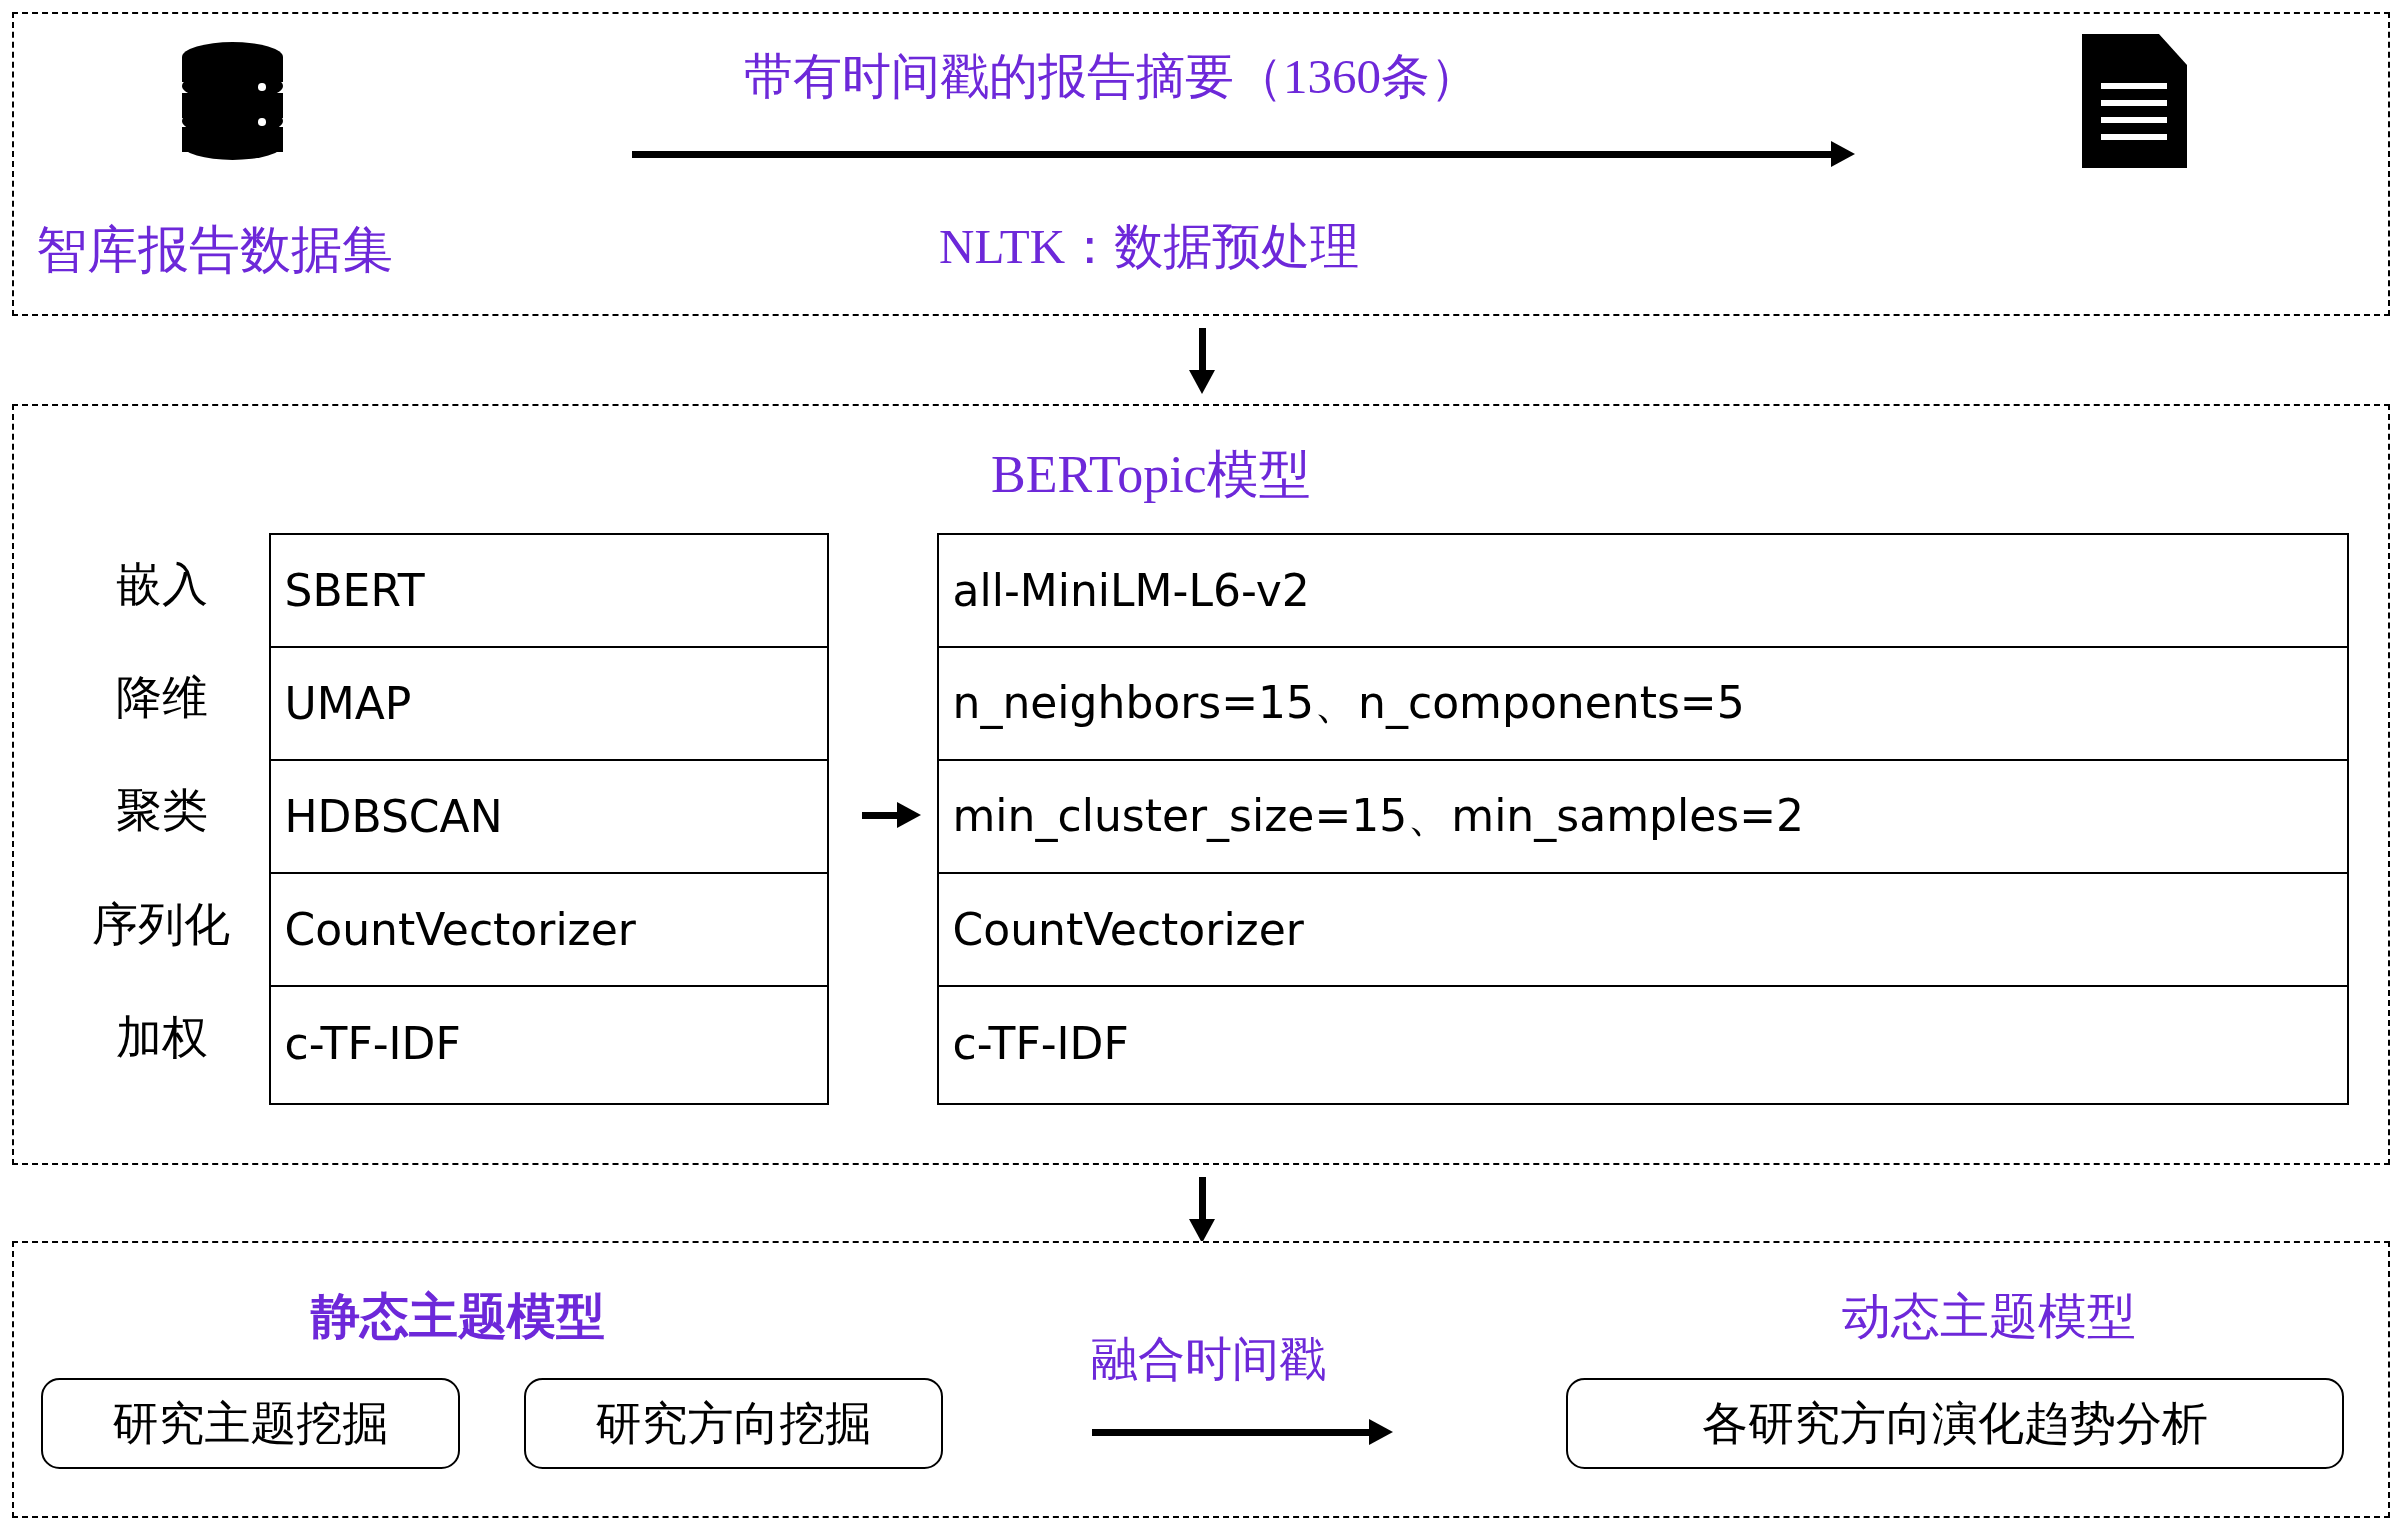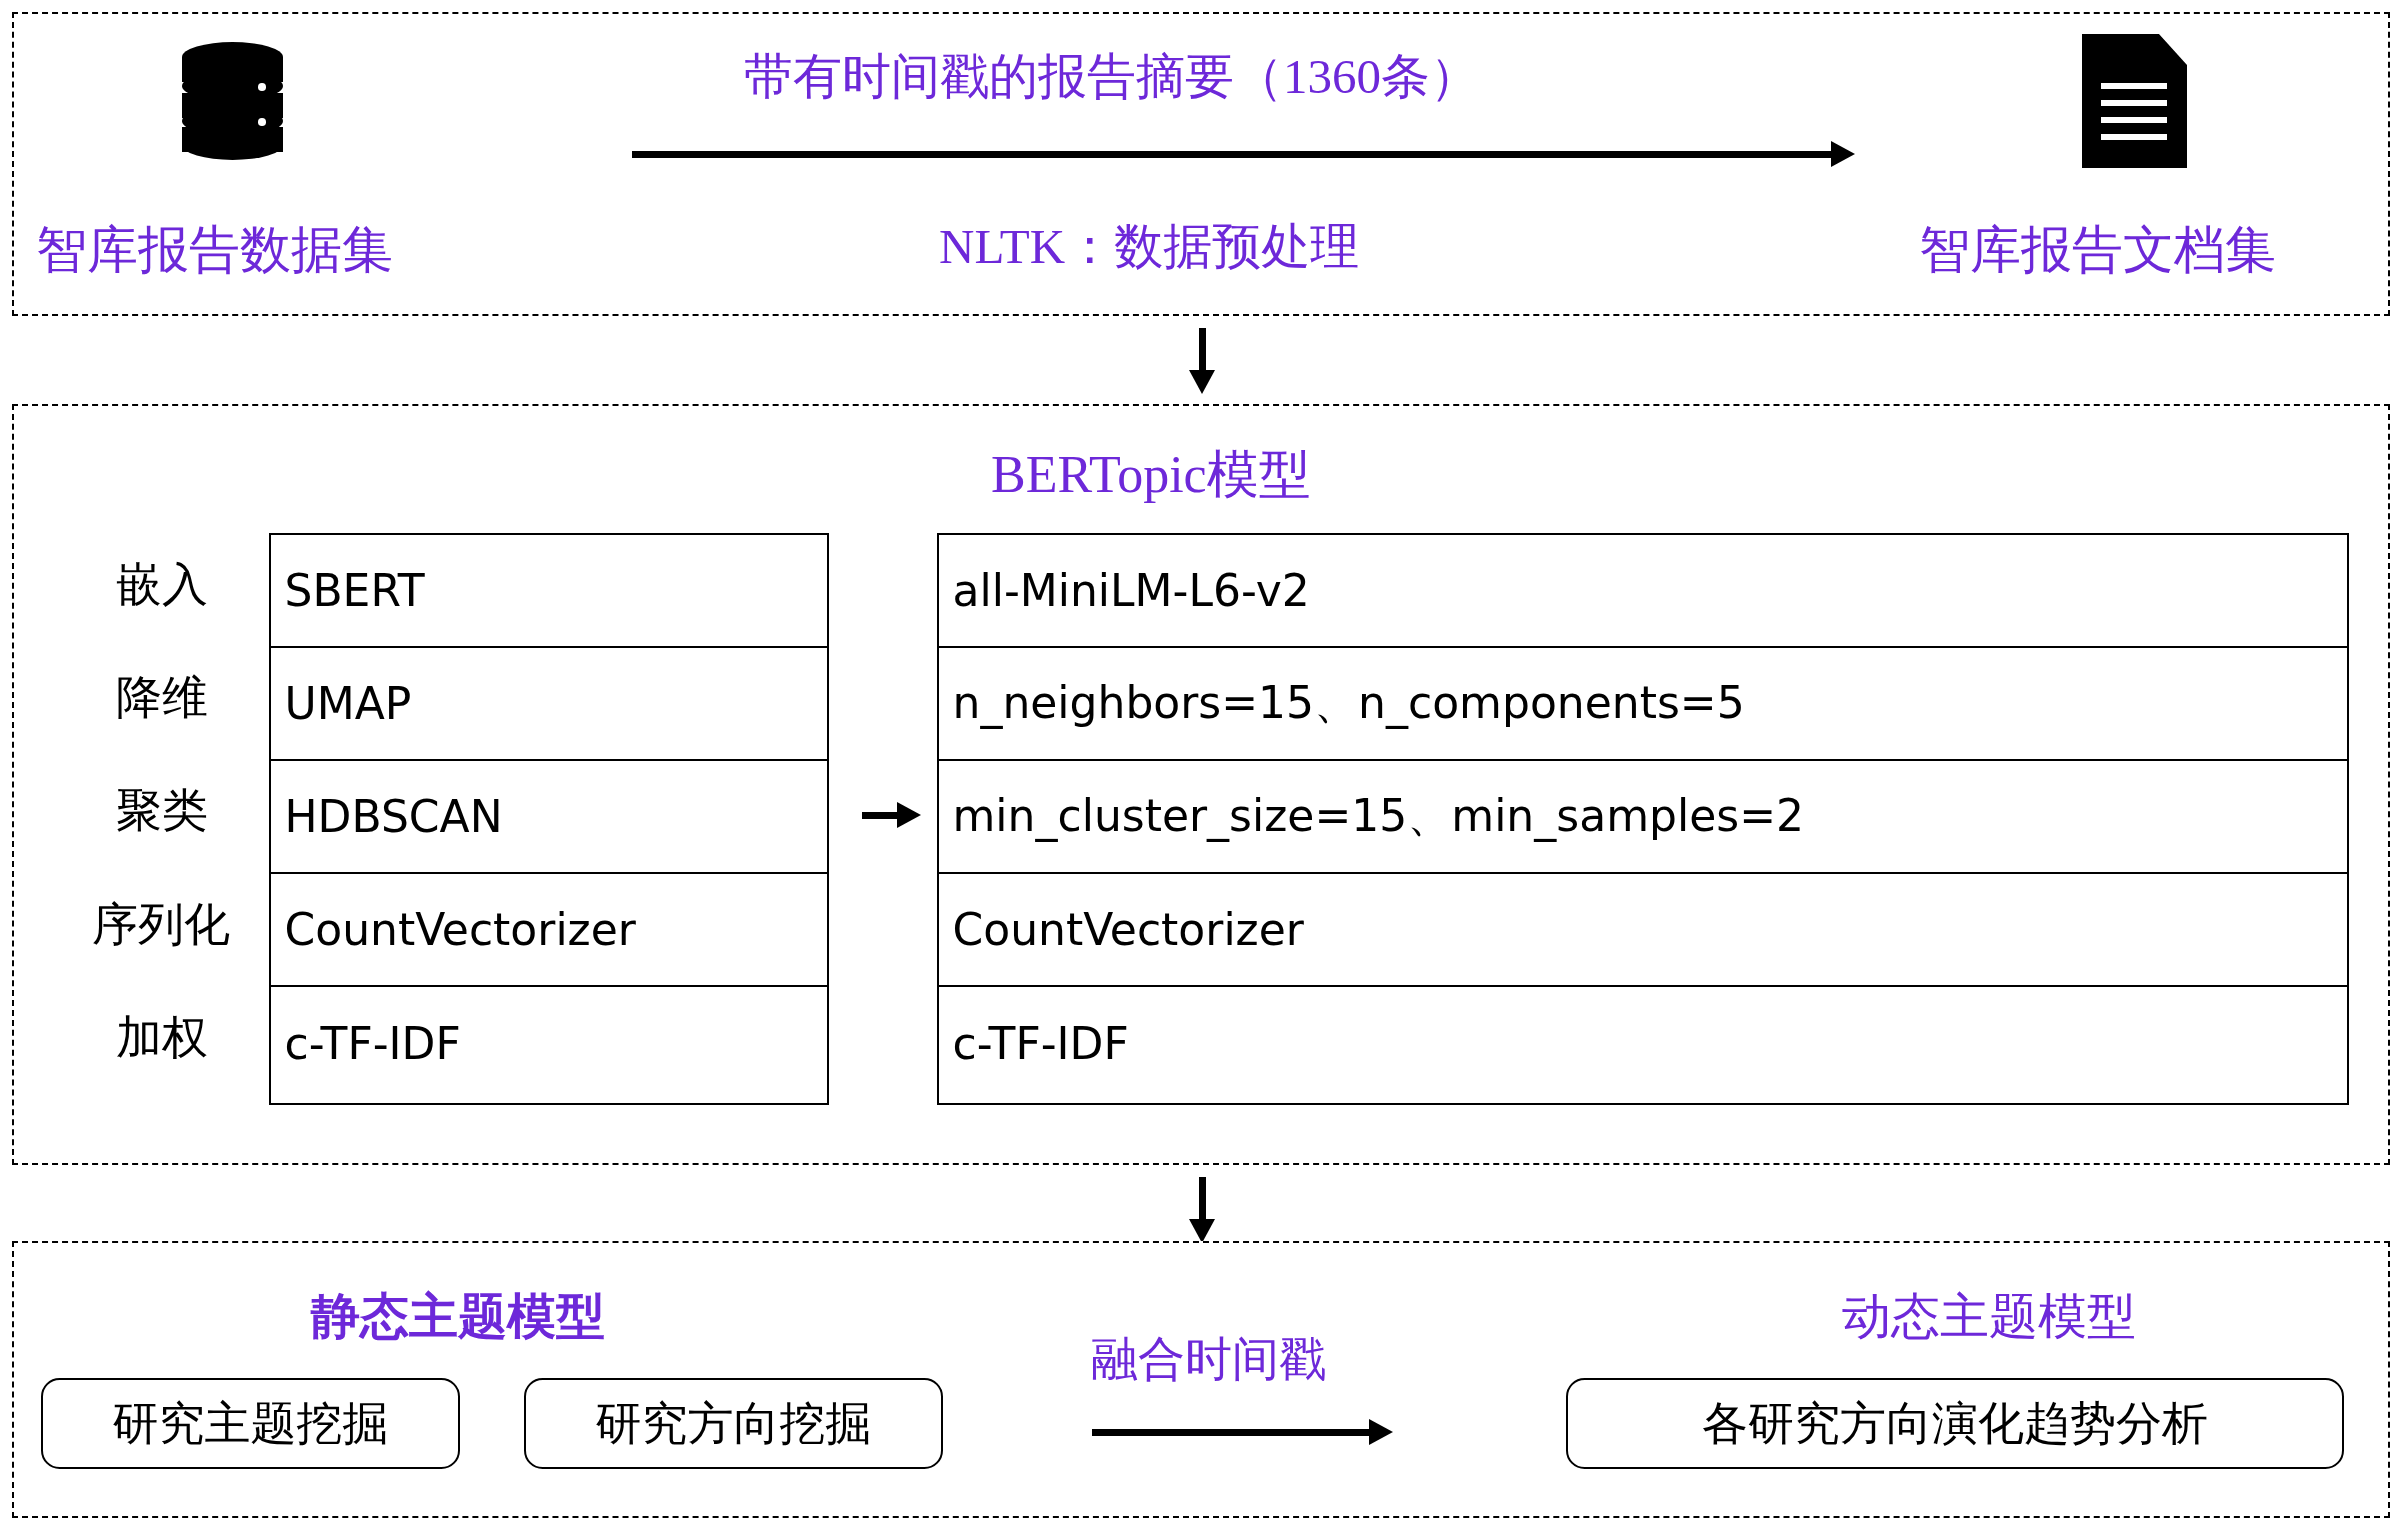--- a/index.html
+++ b/index.html
@@ -210,21 +210,20 @@
 
   <div class="doc-icon">
     <div class="page"></div>
     <div class="fold"></div>
     <div class="line" style="top:49px;"></div>
     <div class="line" style="top:66px;"></div>
     <div class="line" style="top:83px;"></div>
     <div class="line" style="top:100px;"></div>
   </div>
 
-  <div class="label" style="left:1919px; top:216px; font-size:51px;">智库报告文档集</div>
 
   <div class="v-arrow" style="left:1199px; top:328px; height:44px;"></div>
 
   <div class="section" id="section-model"></div>
 
   <div class="label" style="left:991px; top:440px; font-size:52px;">BERTopic模型</div>
 
   <div class="rowlabel" style="top:554px;">嵌入</div>
   <div class="rowlabel" style="top:667px;">降维</div>
   <div class="rowlabel" style="top:780px;">聚类</div>

